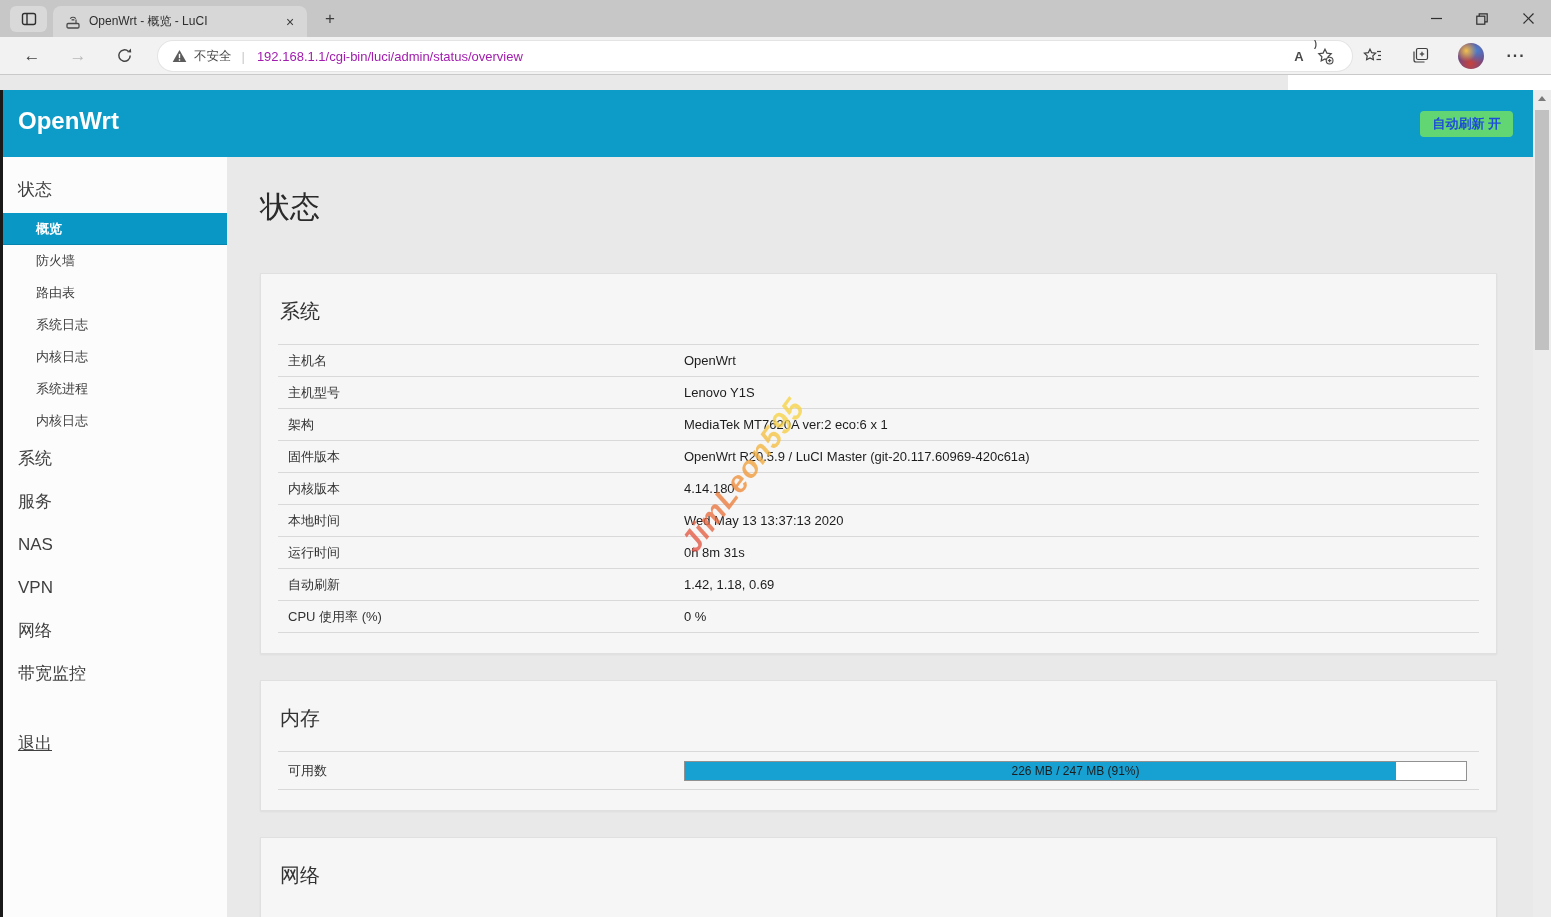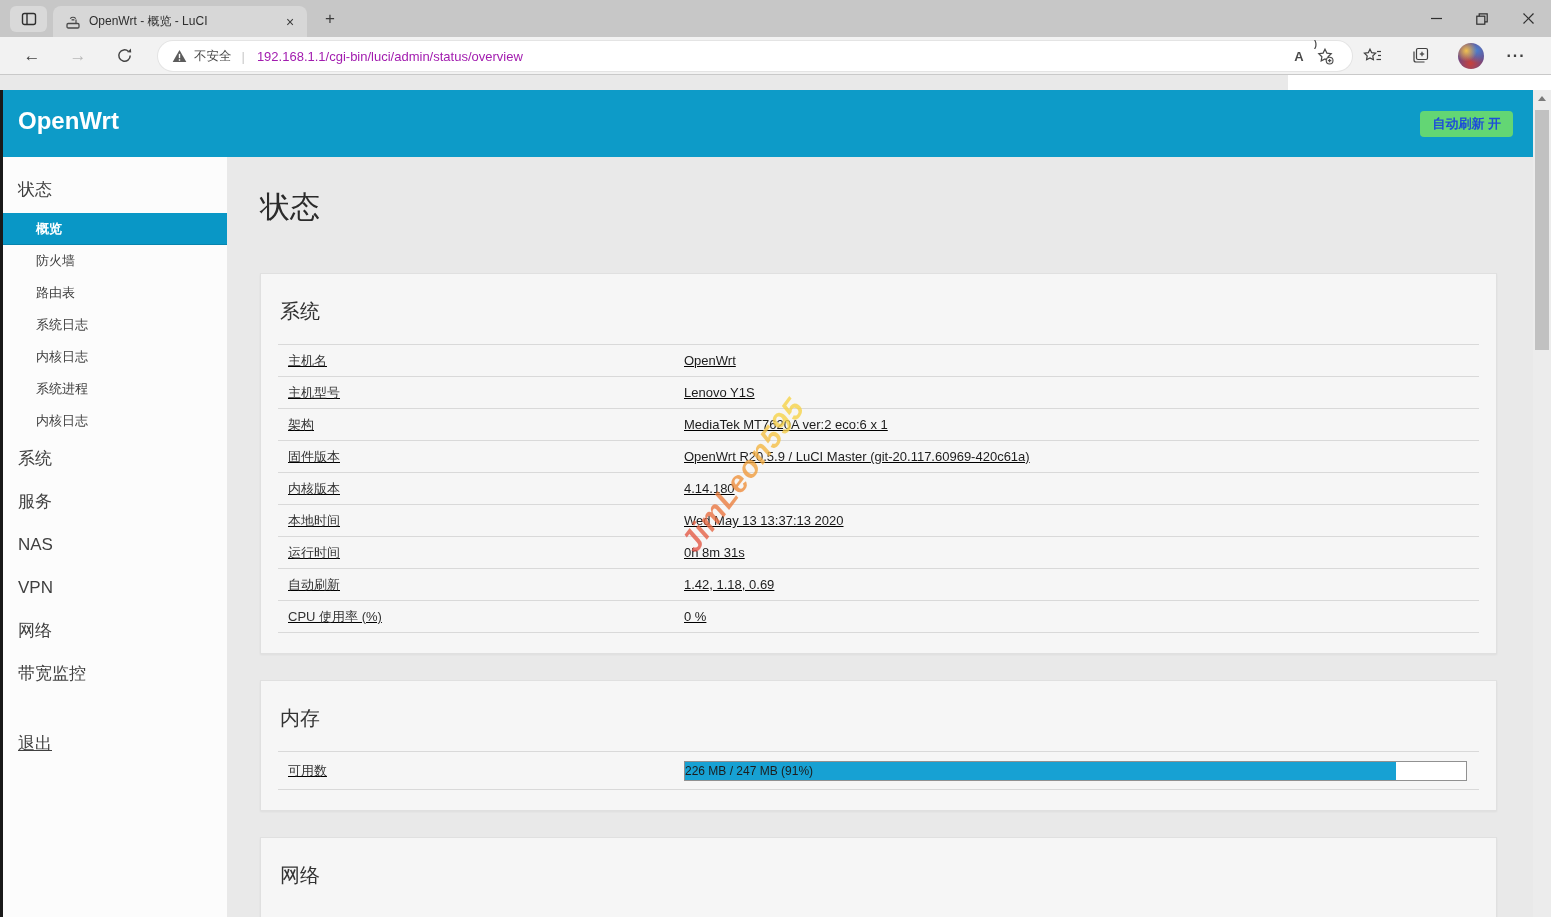--- a/index.html
+++ b/index.html
@@ -69,29 +69,29 @@
 
   .content { position:absolute; left:227px; top:0; width:1306px; height:775px; background:#e9e9e9;
     padding:30px 0 0 33px; }
   .page-title { font-size:30px; line-height:40px; color:#2b2b2b; font-weight:normal; }
   .card { width:1237px; background:#f6f6f6; border:1px solid #e0e0e0; box-shadow:0 1px 2px rgba(0,0,0,0.05);
     padding:16px 17px 20px; }
   .card-system { margin-top:46px; }
   .card-memory { margin-top:26px; }
   .card-network { margin-top:26px; }
   .card h2 { font-size:20px; line-height:26px; font-weight:normal; color:#333; margin:8px 0 20px 2px; }
-  .kv-table { border-top:1px solid #d9d9d9;text-decoration:underline; }
+  .kv-table { border-top:1px solid #d9d9d9; }
   .kv-row { display:flex; height:32px; align-items:center; border-bottom:1px solid #d9d9d9; }
   .kv-label { width:406px; padding-left:10px; font-size:13px; color:#333; }
   .kv-value { flex:1; font-size:13px; color:#1d1d1d; }
   .mem-row { height:38px; }
   .bar-wrap { flex:1; margin-right:12px; position:relative; height:20px; background:#ffffff;
     border:1px solid #919191; }
   .bar-fill { position:absolute; left:0; top:0; bottom:0; background:#17a1d3; }
-  .bar-text { position:absolute; left:0; right:0; top:0; bottom:0; text-align:left; font-size:12px;
+  .bar-text { position:absolute; left:0; right:0; top:0; bottom:0; text-align:center; font-size:12px;
     line-height:19px; color:#1d1d1d; }
 
   .watermark { position:absolute; left:648px; top:368px; width:190px; text-align:center;
     transform:rotate(-53deg); font-size:30px; font-weight:bold; font-style:italic; opacity:0.8;
     background:linear-gradient(90deg,#e2504a 0%,#ef8f3c 45%,#f7d44a 85%);
     -webkit-background-clip:text; background-clip:text; color:transparent; pointer-events:none;
     letter-spacing:1px; white-space:nowrap; }
 
   .scrollbar { position:absolute; left:1533px; top:0; width:18px; height:842px; background:#ececec; }
   .sb-arrow-up { position:absolute; left:5px; top:6px; width:0; height:0;

